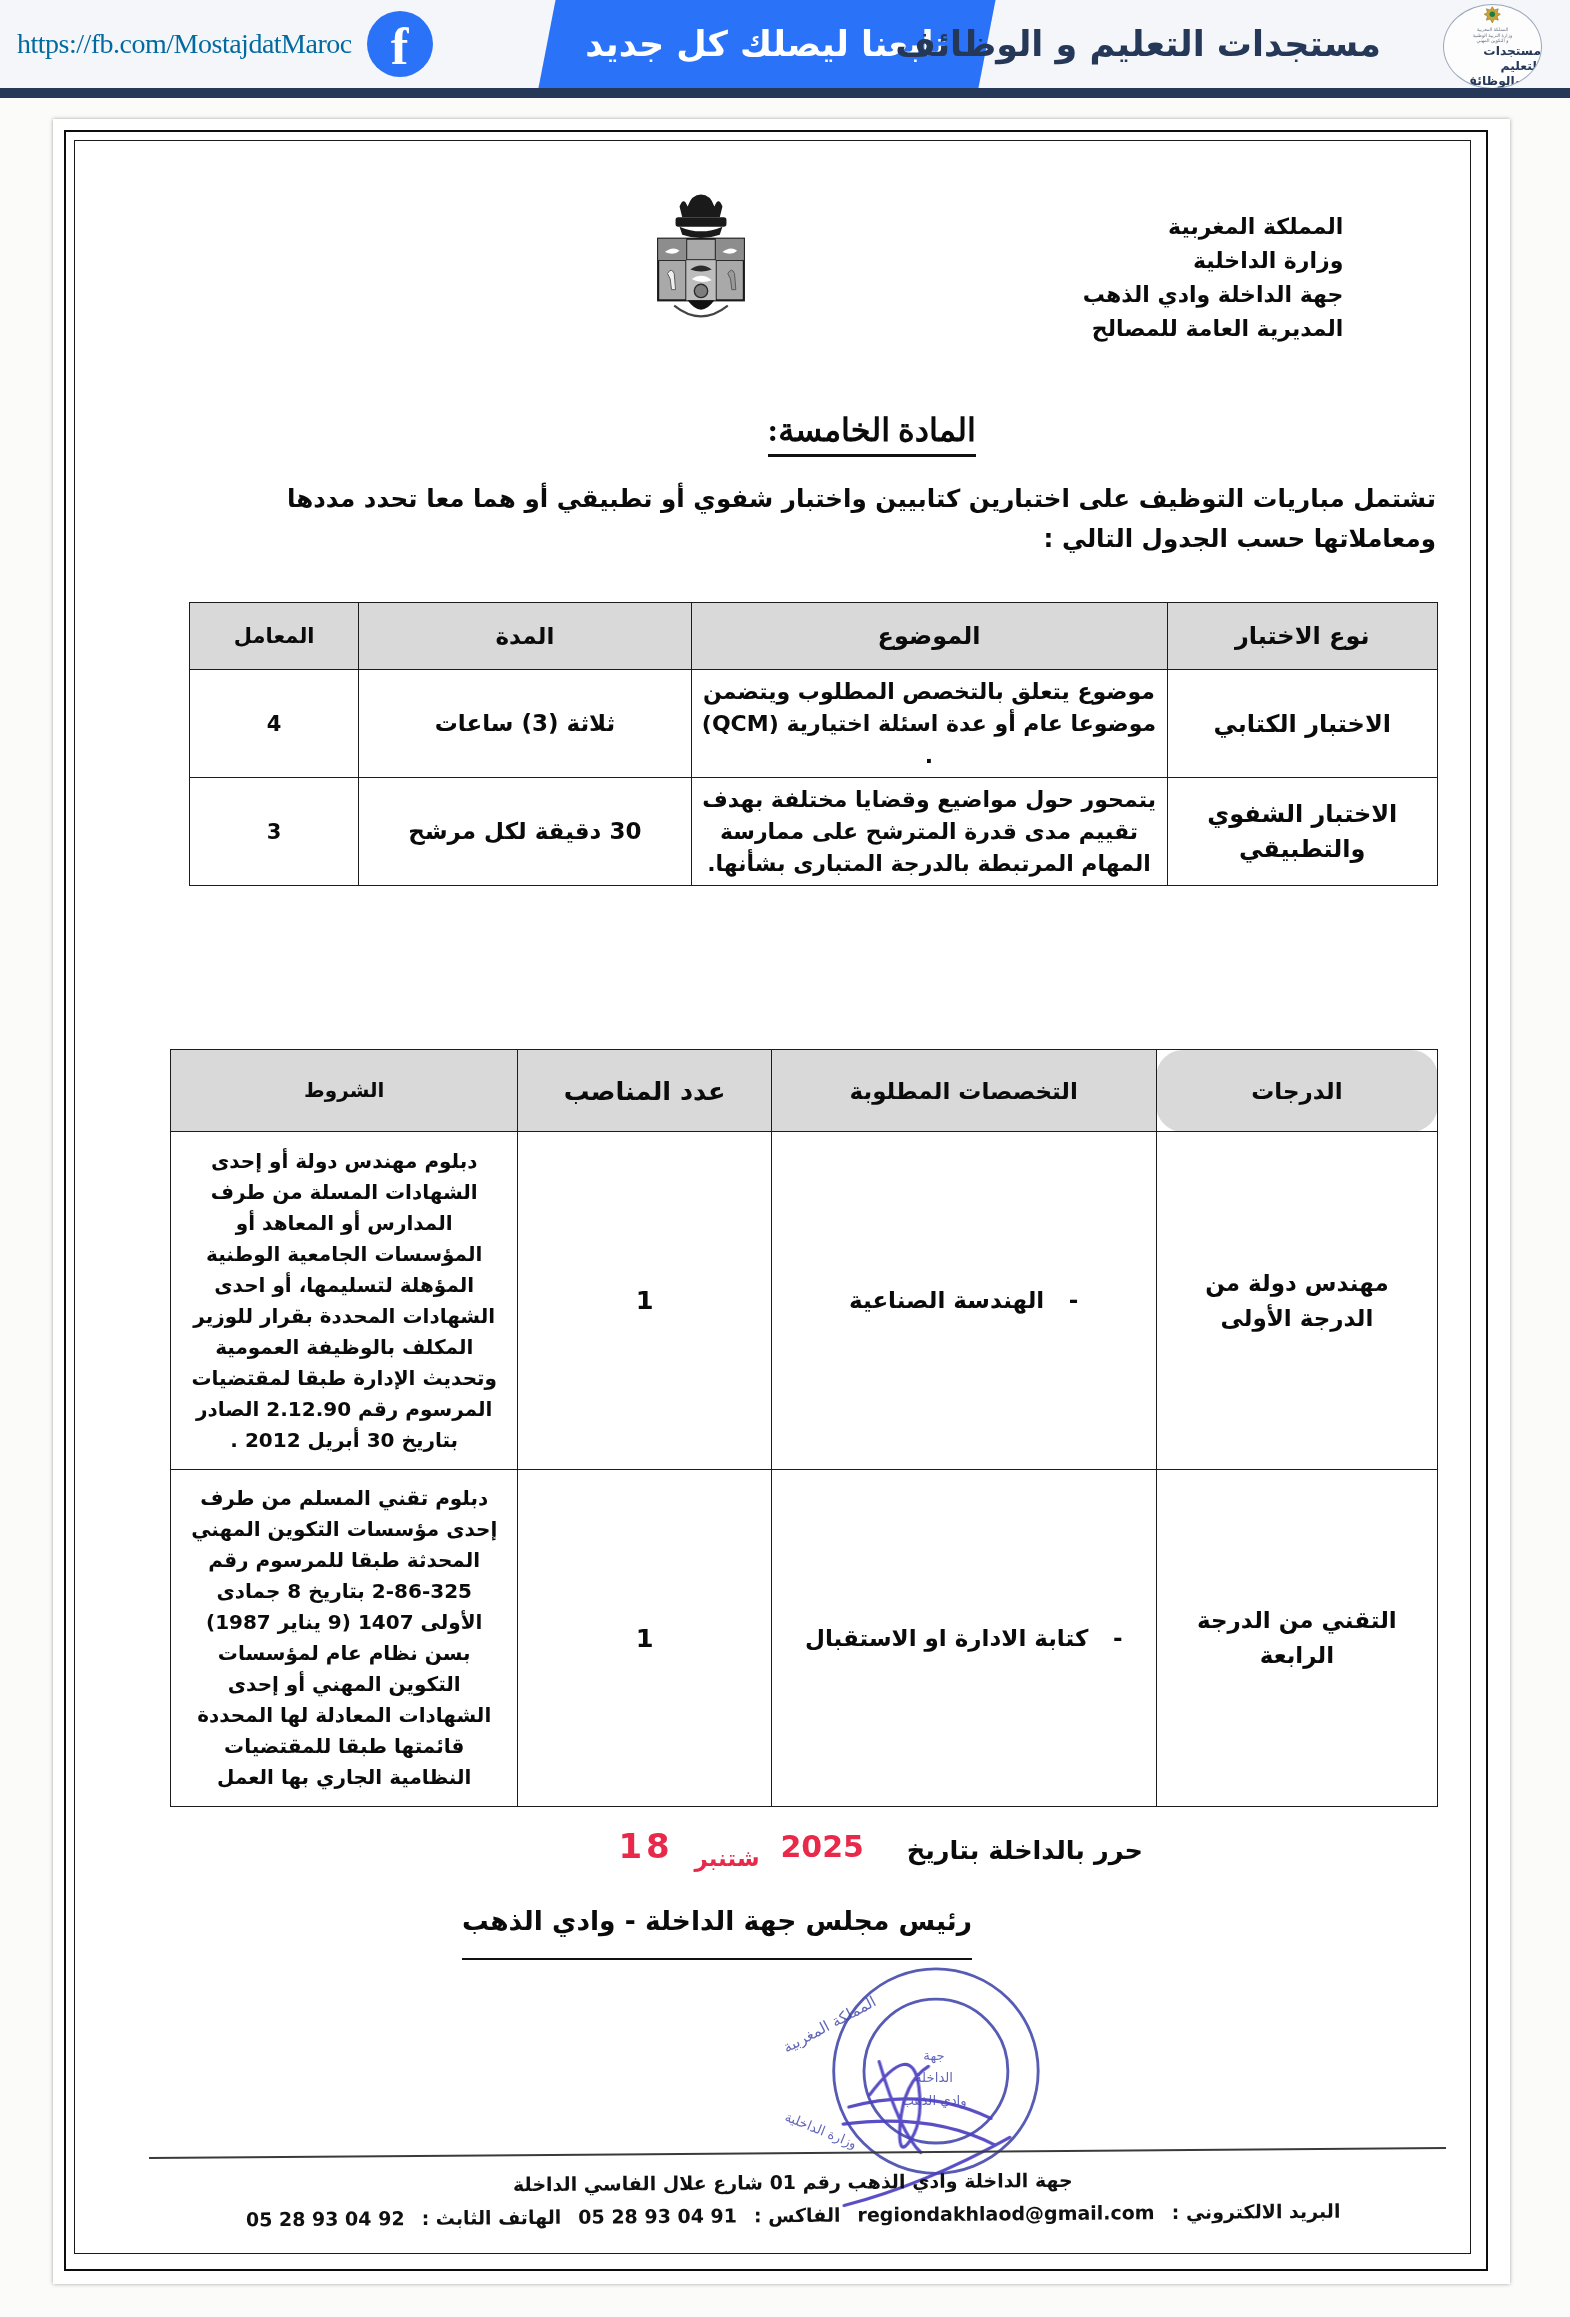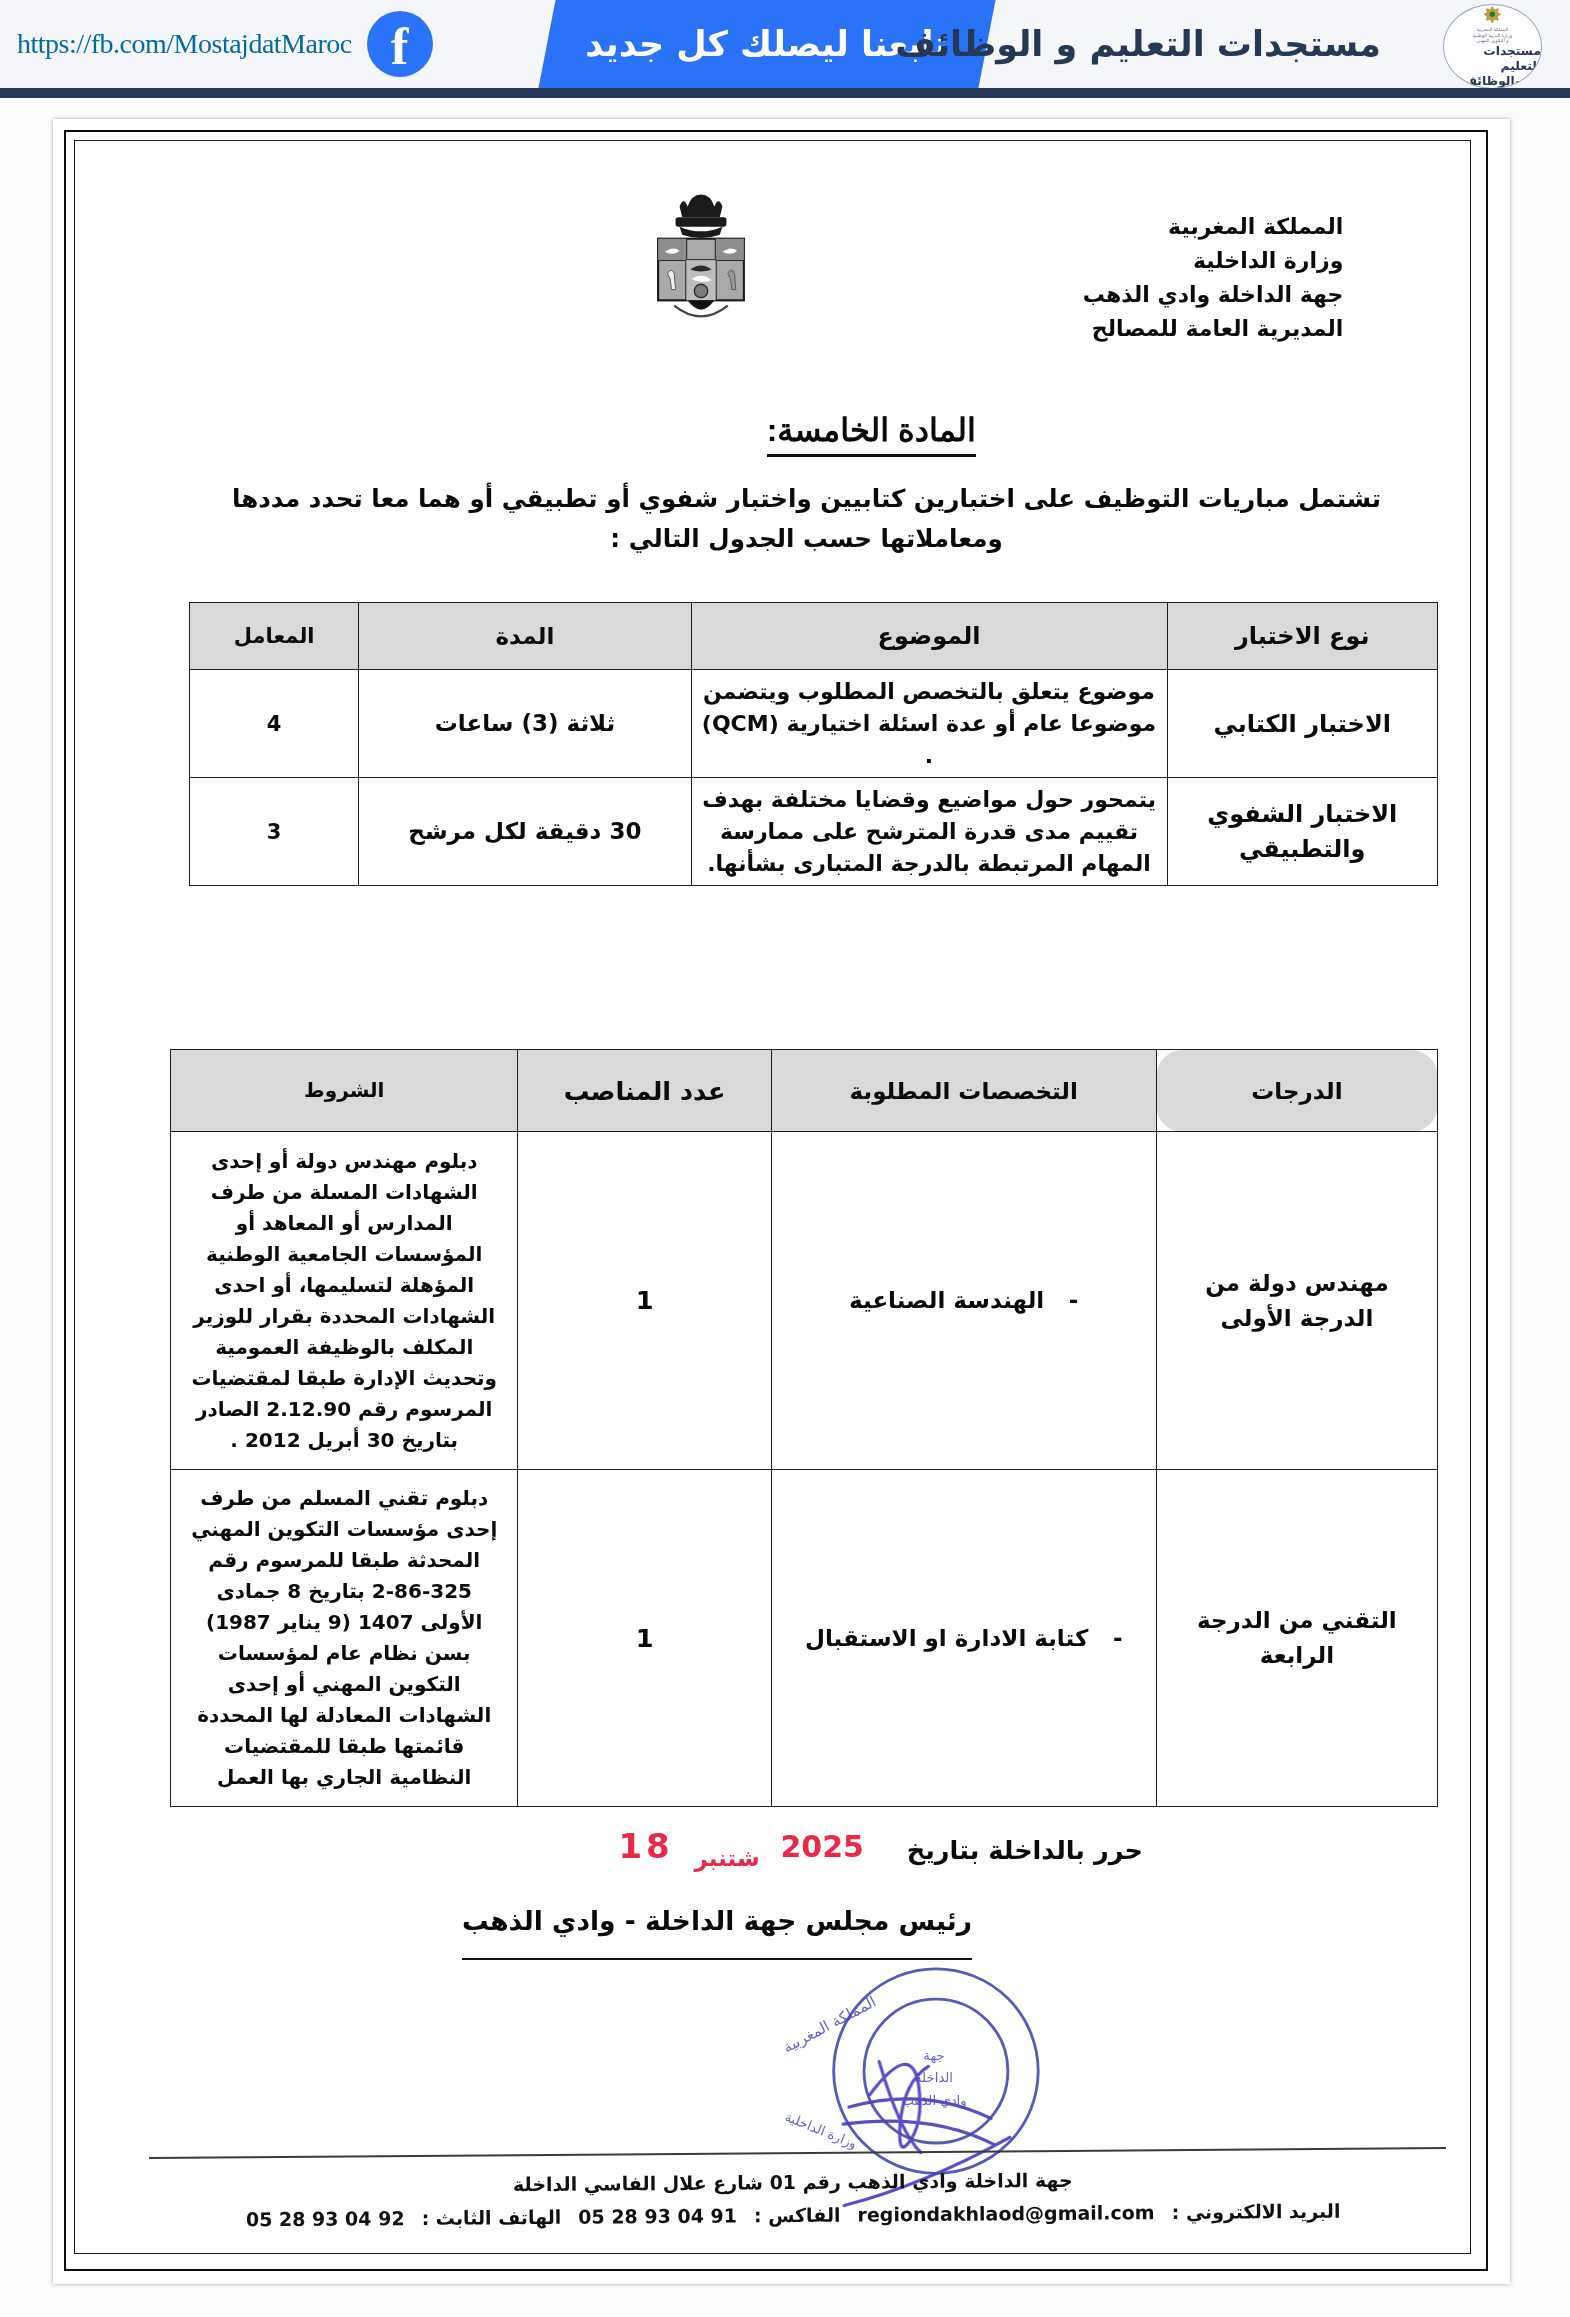--- a/index.html
+++ b/index.html
@@ -117,29 +117,29 @@
   .ministry-lines div{white-space:nowrap;}
 
   .emblem{
     position:absolute;right:679px;top:5.7px;width:134px;height:163px;
   }
 
   
   .art-title{
     position:absolute;top:261px;right:479px;
     font-size:32px;font-weight:bold;
-    font-family:Liberation Sans, sans-serif;
+    font-family:Liberation Serif, serif;
     letter-spacing:-0.9px;
     padding-bottom:4.7px;
     border-bottom:3.8px solid #101010;
   }
   .intro{
     position:absolute;top:329px;right:19px;width:1259px;
     font-size:24.6px;font-weight:bold;line-height:1.62;
-    text-align:center;
+    text-align:right;
     font-family:"DejaVu Sans",sans-serif;
   }
 
   
   table.doc-tbl{
     border-collapse:collapse;
     width:100%;
     direction:rtl;
     font-family:"DejaVu Sans",sans-serif;
   }

